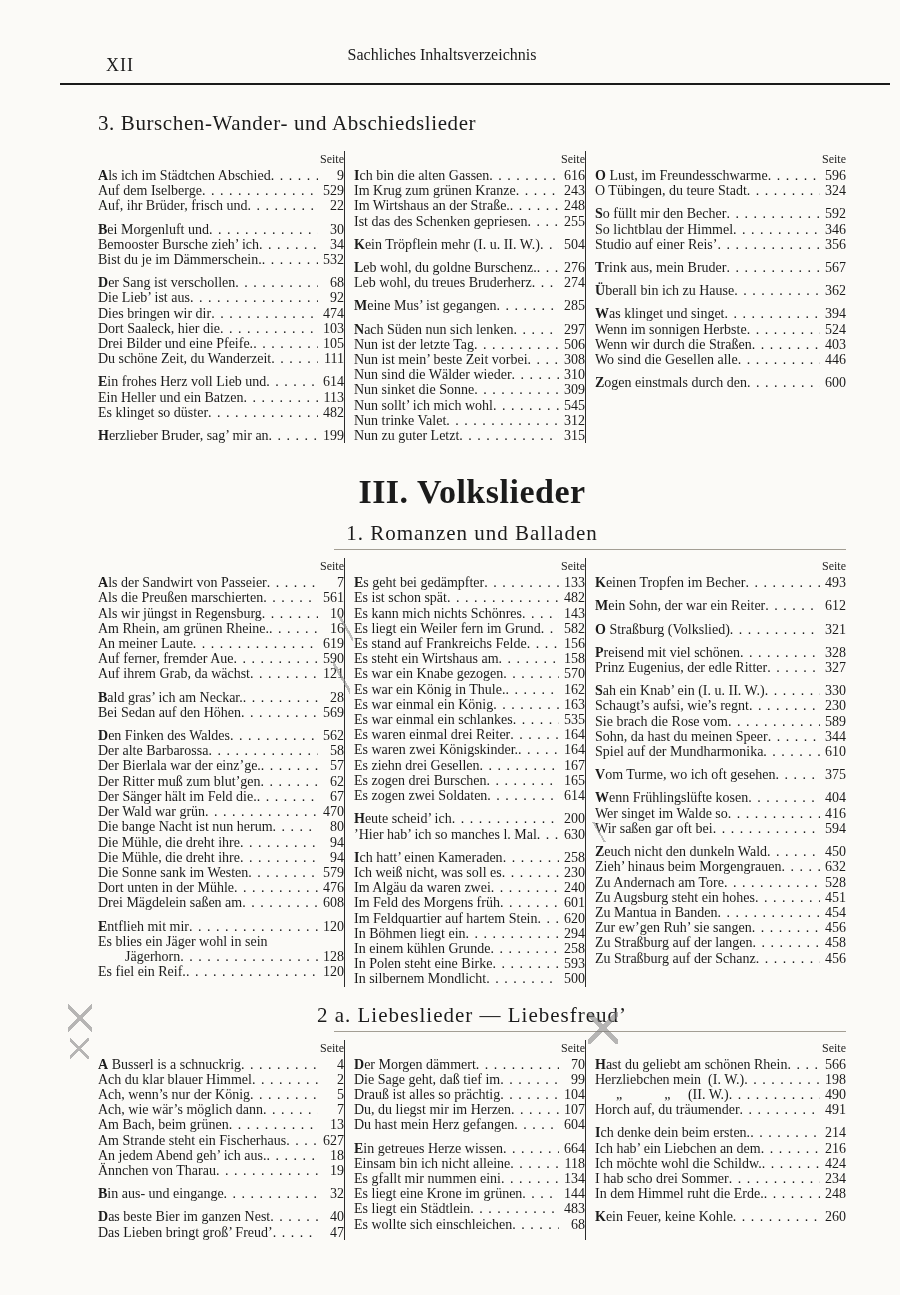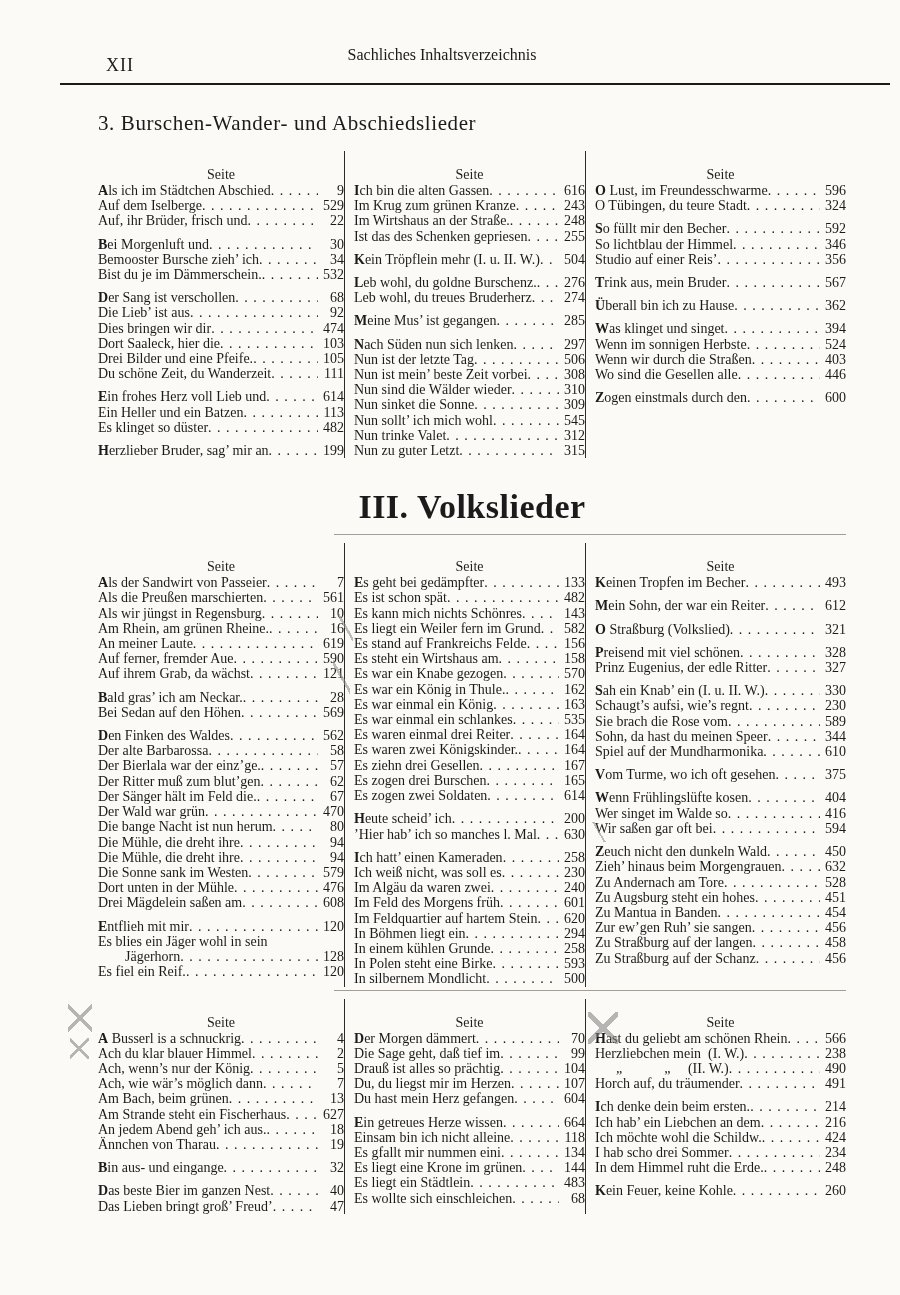--- a/index.html
+++ b/index.html
@@ -25,21 +25,21 @@
   }
   .sub-title{
     text-align:center;font-weight:400;font-size:21px;letter-spacing:1px;
     margin:10px 0 0 0;
   }
   .sub-rule{border:0;border-top:1px solid #a39e94;width:512px;margin:3px 0 8px auto;}
   
   .list{display:grid;grid-template-columns:246px 241px 261px;}
   .col{min-width:0;}
   .col + .col{border-left:1.4px solid #2b2b2b;padding-left:9px;}
-  .seite{text-align:center;font-size:14px;line-height:13px;margin:17px 0 2px 0;color:#222;}
+  .seite{text-align:right;font-size:12px;line-height:13px;margin:2px 0 2px 0;color:#222;}
   .group + .group{margin-top:8px;}
   .row{display:flex;align-items:baseline;font-size:14px;line-height:15.2px;}
   .t{white-space:pre;}
   .row b{font-weight:700;}
   .dots{flex:1 1 0;min-width:0;overflow:hidden;white-space:nowrap;}
   .dots::after{content:" . . . . . . . . . . . . . . . . . . . . . . . .";letter-spacing:1px;}
   .p{margin-left:4px;min-width:22px;text-align:right;white-space:pre;}
   .row.cont .t{padding-left:27px;}
   
   .mark{position:absolute;opacity:.55;pointer-events:none;}
@@ -320,20 +320,21 @@
             <div class="row">
               <span class="t"><b>Z</b>ogen einstmals durch den</span>
               <span class="dots"></span>
               <span class="p">600</span>
             </div>
           </div>
         </div>
       </div>
 
     <h1 class="part-title">III. Volkslieder</h1>
+    <h2 class="sub-title">1. Romanzen und Balladen</h2>
     <hr class="sub-rule">
     <div class="list">
         <div class="col">
           <div class="seite">Seite</div>
           <div class="group">
             <div class="row">
               <span class="t"><b>A</b>ls der Sandwirt von Passeier</span>
               <span class="dots"></span>
               <span class="p">7</span>
             </div>
@@ -726,20 +727,21 @@
             </div>
             <div class="row">
               <span class="t">Zu Straßburg auf der Schanz</span>
               <span class="dots"></span>
               <span class="p">456</span>
             </div>
           </div>
         </div>
       </div>
 
+    <h2 class="sub-title" style="margin-top:16px">2 a. Liebeslieder — Liebesfreud’</h2>
     <hr class="sub-rule">
     <div class="list">
         <div class="col">
           <div class="seite">Seite</div>
           <div class="group">
             <div class="row">
               <span class="t"><b>A</b> Busserl is a schnuckrig</span>
               <span class="dots"></span>
               <span class="p">4</span>
             </div>
@@ -865,21 +867,21 @@
           <div class="seite">Seite</div>
           <div class="group">
             <div class="row">
               <span class="t"><b>H</b>ast du geliebt am schönen Rhein</span>
               <span class="dots"></span>
               <span class="p">566</span>
             </div>
             <div class="row">
               <span class="t">Herzliebchen mein  (I. W.)</span>
               <span class="dots"></span>
-              <span class="p">238</span>
+              <span class="p">198</span>
             </div>
             <div class="row">
               <span class="t">      „            „     (II. W.)</span>
               <span class="dots"></span>
               <span class="p">490</span>
             </div>
             <div class="row">
               <span class="t">Horch auf, du träumender</span>
               <span class="dots"></span>
               <span class="p">491</span>

